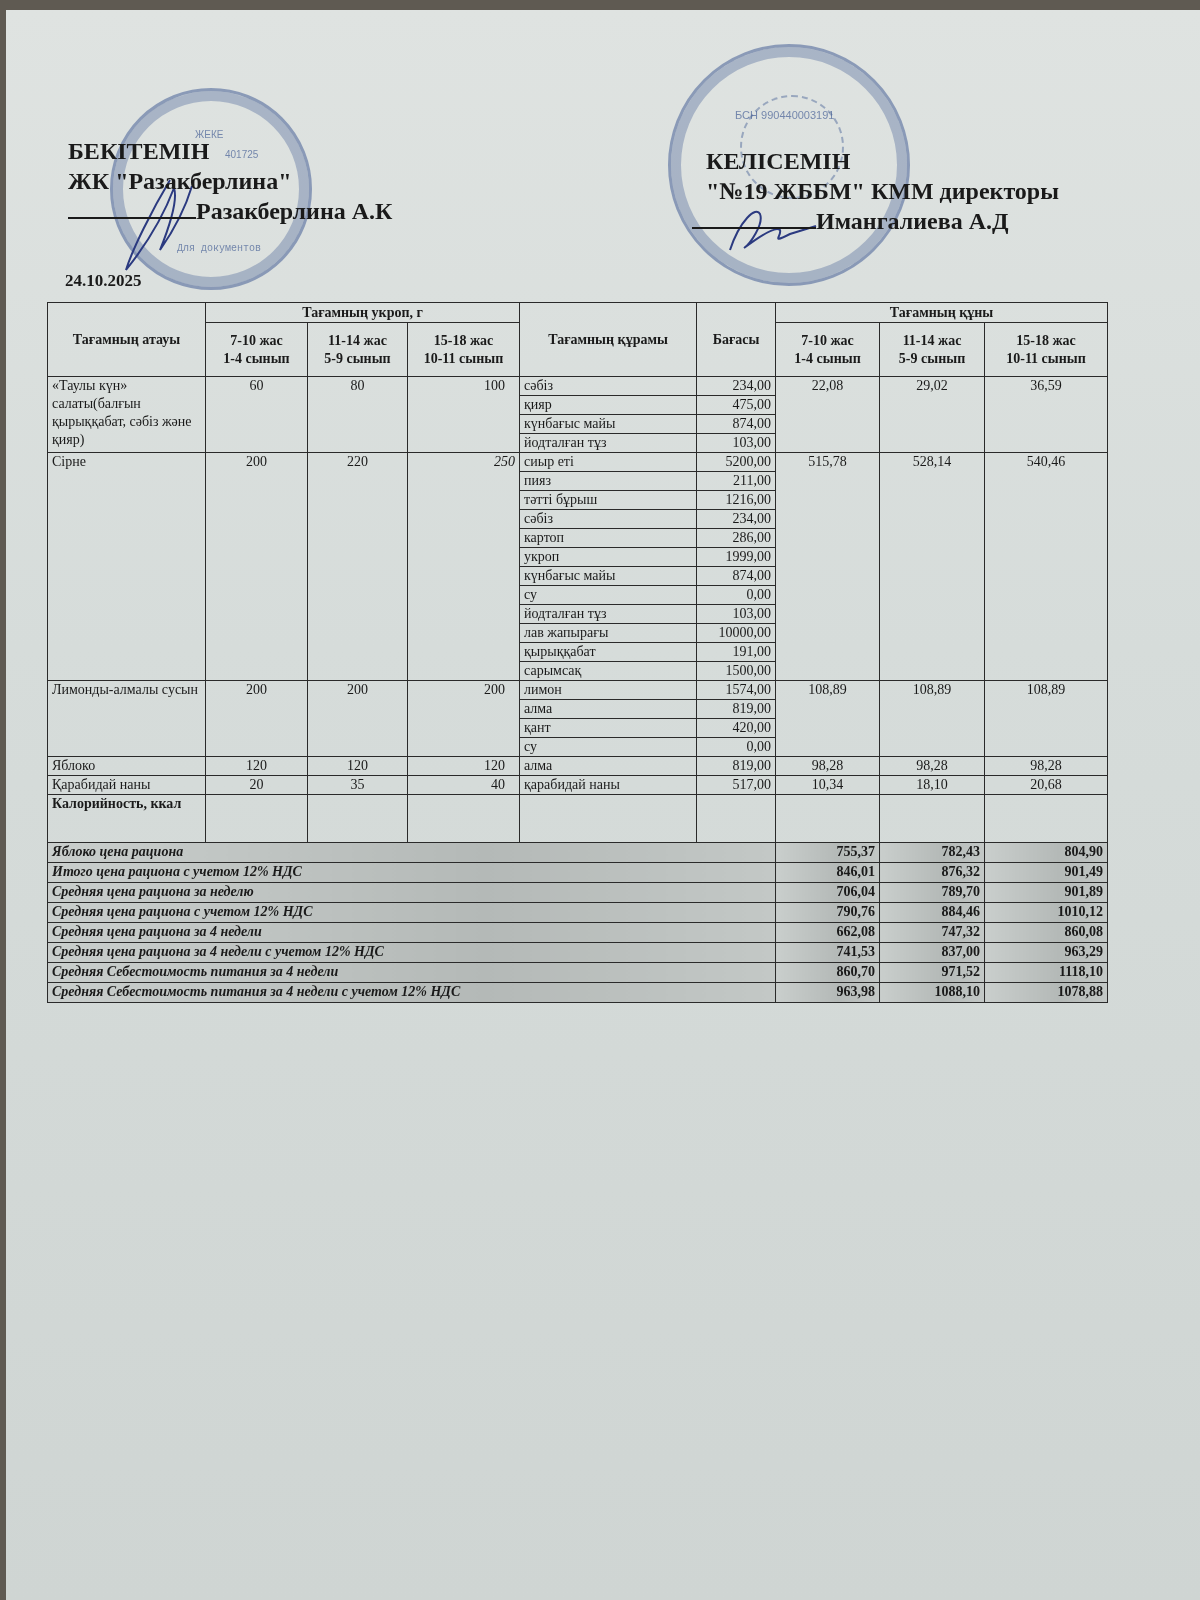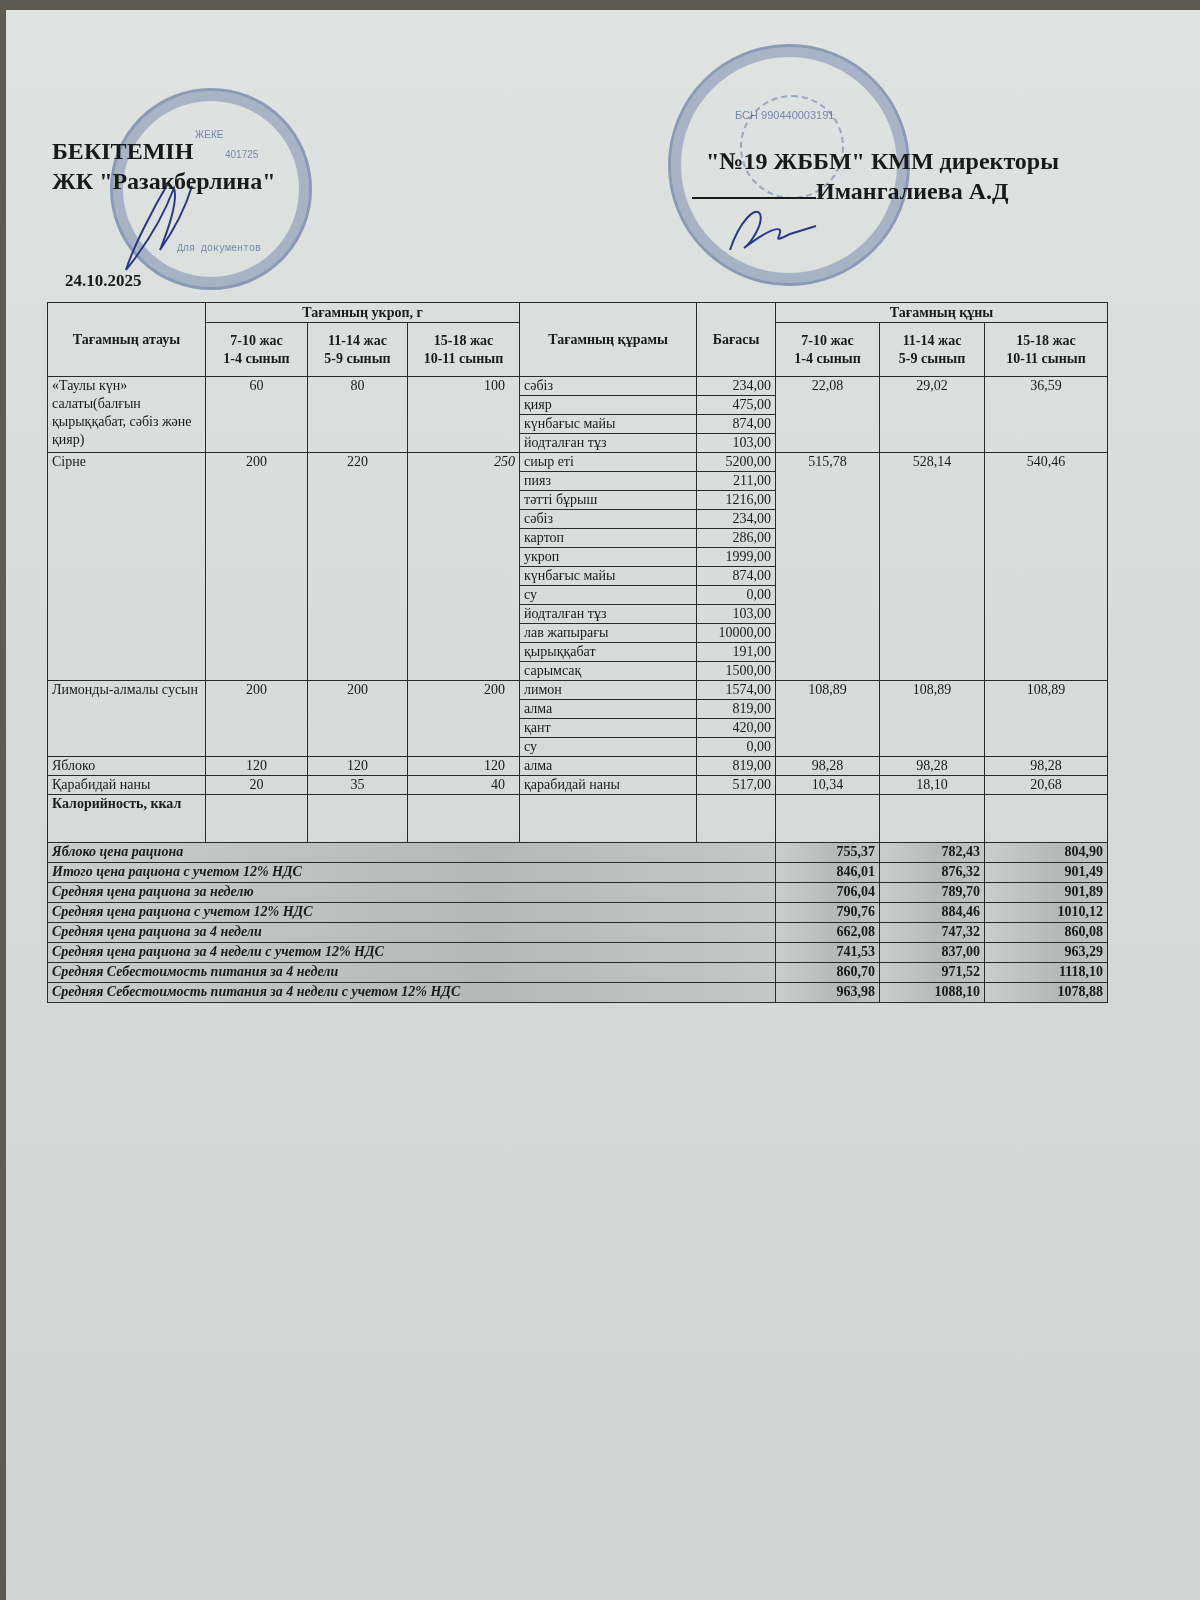--- a/index.html
+++ b/index.html
@@ -24,21 +24,21 @@
   .stamp-text {
     position: absolute; font-family: "Liberation Sans", sans-serif; font-size: 10px;
     color: rgba(70,95,150,0.7);
   }
   .emblem {
     position: absolute; left: 740px; top: 95px; width: 100px; height: 100px; border-radius: 50%;
     border: 2px dashed rgba(70,95,150,0.45);
   }
   .sig { position: absolute; }
   .hdr { position: absolute; font-weight: bold; font-size: 24px; line-height: 30px; }
-  .hdr-left { left: 52px; top: 136px; }
+  .hdr-left { left: 68px; top: 136px; }
   .hdr-right { left: 706px; top: 146px; }
   .hdr .line { white-space: nowrap; }
   .uline { display: inline-block; border-bottom: 2px solid #1a1a1a; height: 18px; vertical-align: baseline; }
   .date { position: absolute; left: 65px; top: 271px; font-weight: bold; font-size: 17px; }
 
   table.menu {
     position: absolute; left: 47px; top: 302px; width: 1060px;
     border-collapse: collapse; table-layout: fixed; font-size: 14px;
   }
   table.menu td, table.menu th {
@@ -71,24 +71,26 @@
 <svg class="sig" style="left:112px;top:170px;" width="120" height="110">
   <path d="M58 10 C40 40, 20 80, 14 100 C30 80, 50 50, 62 18 C66 30, 56 60, 48 80 C62 60, 74 36, 80 16" stroke="#2b3a80" stroke-width="2" fill="none"></path>
 </svg>
 <svg class="sig" style="left:720px;top:200px;" width="100" height="60">
   <path d="M10 50 C20 20, 36 6, 40 14 C44 24, 30 44, 24 48 C40 36, 56 26, 60 30 C62 36, 50 44, 70 34 L96 26" stroke="#2b3a80" stroke-width="2" fill="none"></path>
 </svg>
 
 <div class="hdr hdr-left">
   <div class="line">БЕКІТЕМІН</div>
   <div class="line">ЖК "Разакберлина"</div>
+  <div class="line"><span class="uline" style="width:128px;"></span><span>Разакберлина А.К</span></div>
 </div>
 <div class="date">24.10.2025</div>
 
 <div class="hdr hdr-right">
+  <div class="line">КЕЛІСЕМІН</div>
   <div class="line">"№19 ЖББМ" КММ директоры</div>
   <div class="line" style="margin-left:-14px;"><span class="uline" style="width:124px;"></span><span>Имангалиева А.Д</span></div>
 </div>
 
 <table class="menu">
   <colgroup>
     <col style="width:158px">
       <col style="width:102px">
       <col style="width:100px">
       <col style="width:112px">

